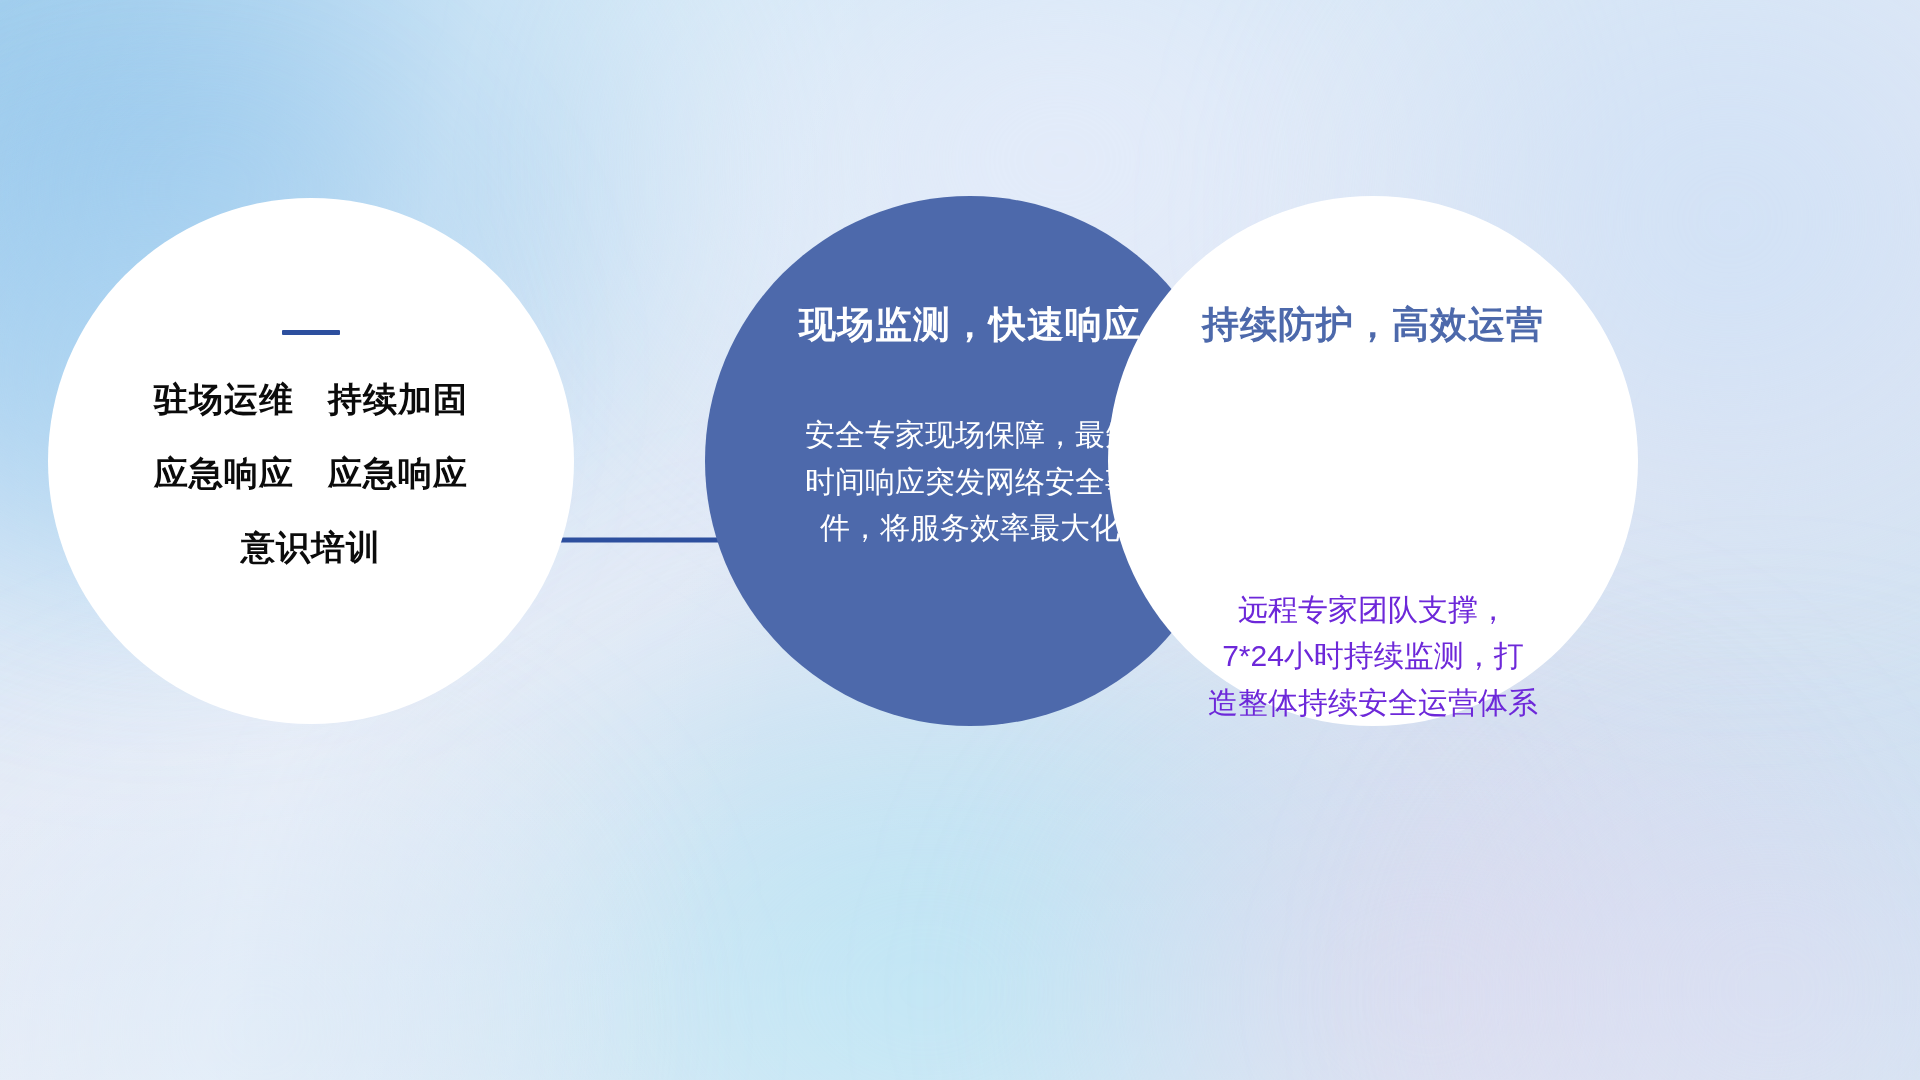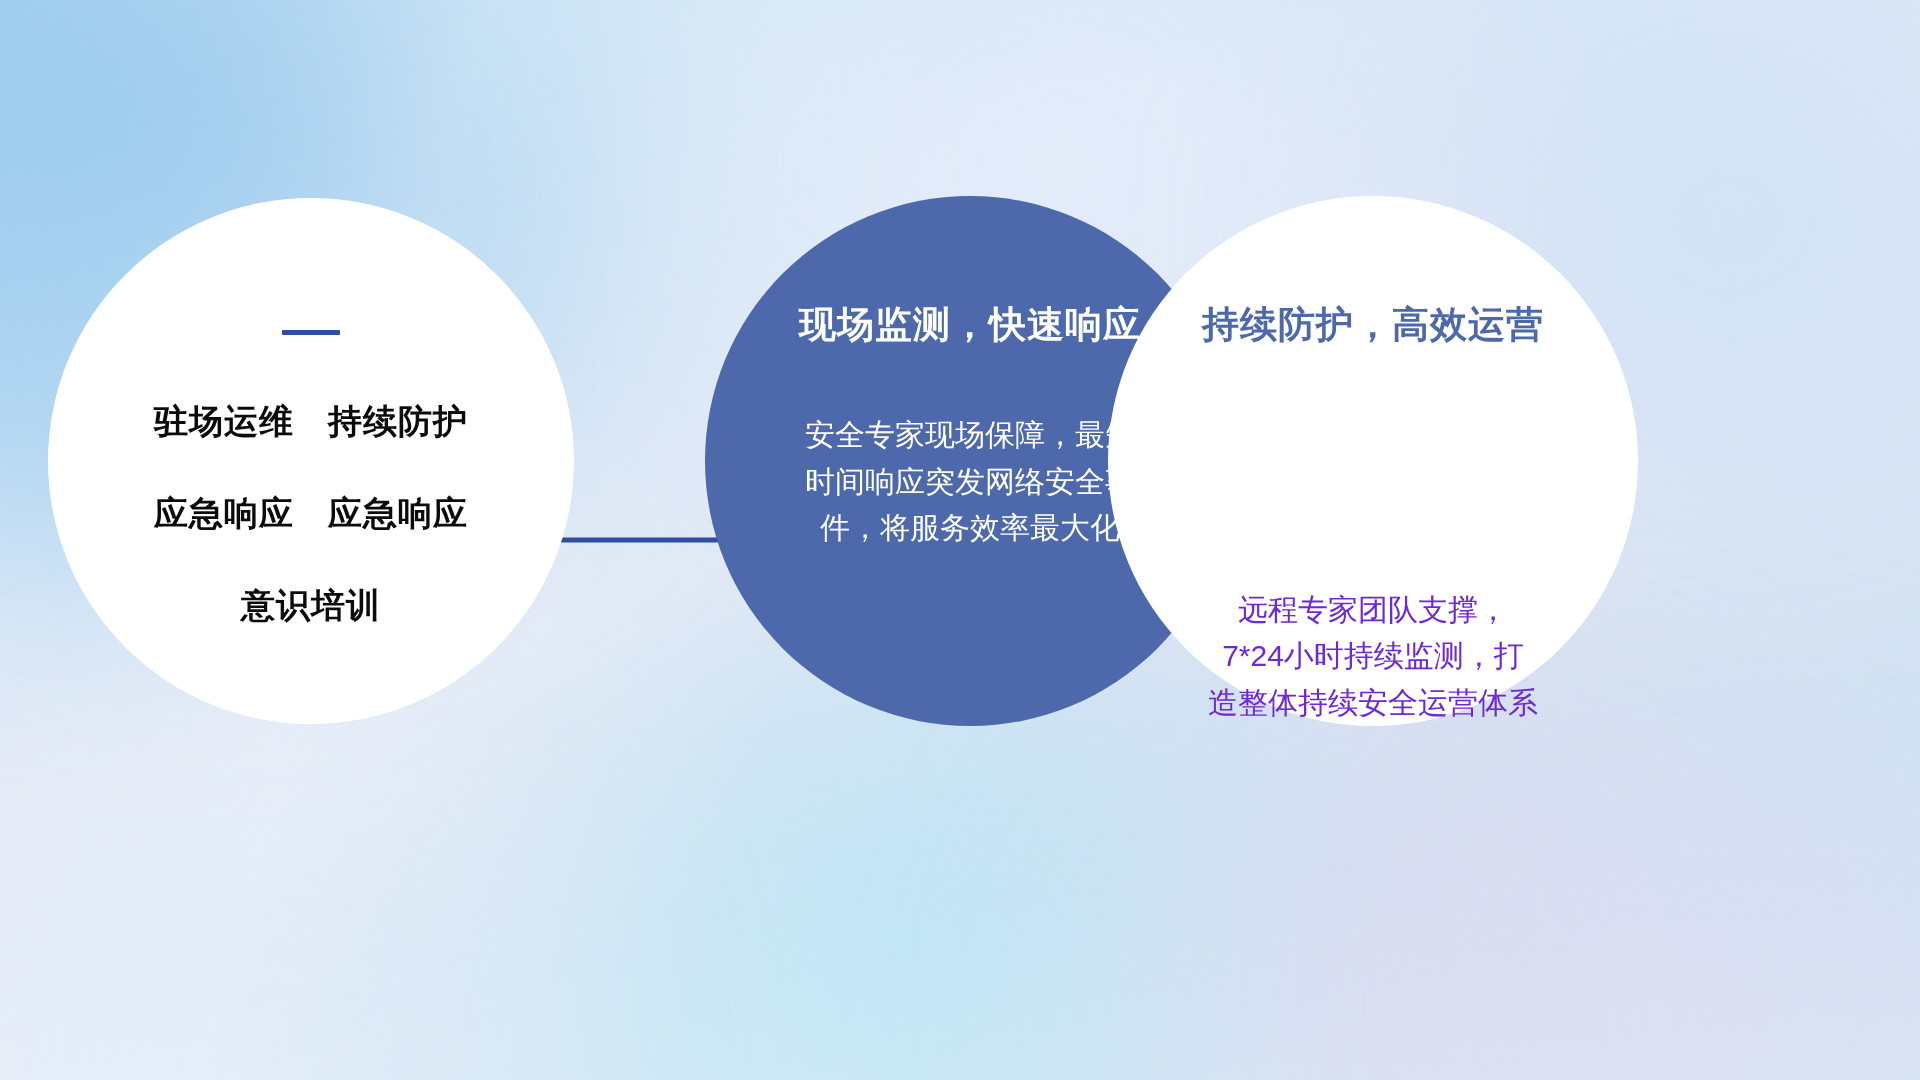--- a/index.html
+++ b/index.html
@@ -106,22 +106,21 @@
   .rule {
     width:58px; height:5px;
     background:#2d4f9e;
     border-radius:1px;
     margin-bottom:42px;
   }
   .tag-rows {
     display:flex;
     flex-direction:column;
     align-items:center;
-    gap:46px;
-    margin-top:22px;
+    gap:28px;
   }
   .tag-row {
     display:flex;
     gap:34px;
     font-size:34px;
     font-weight:bold;
     color:#0b0b0b;
     letter-spacing:1px;
     white-space:nowrap;
   }
@@ -178,21 +177,21 @@
       <line x1="22" y1="20" x2="235" y2="20" stroke="#2d4f9e" stroke-width="5"></line>
       <polyline points="40,6 20,20 40,34" fill="none" stroke="#2d4f9e" stroke-width="5" stroke-linecap="square" stroke-linejoin="miter"></polyline>
     </svg>
   </div>
 
   <div class="circle circle-left">
     <div class="rule"></div>
     <div class="tag-rows">
       <div class="tag-row">
         <span>驻场运维</span>
-        <span>持续防护</span>
+        <span>持续加固</span>
       </div>
       <div class="tag-row">
         <span>应急响应</span>
         <span>应急响应</span>
       </div>
       <div class="tag-row single">
         <span>意识培训</span>
       </div>
     </div>
   </div>

